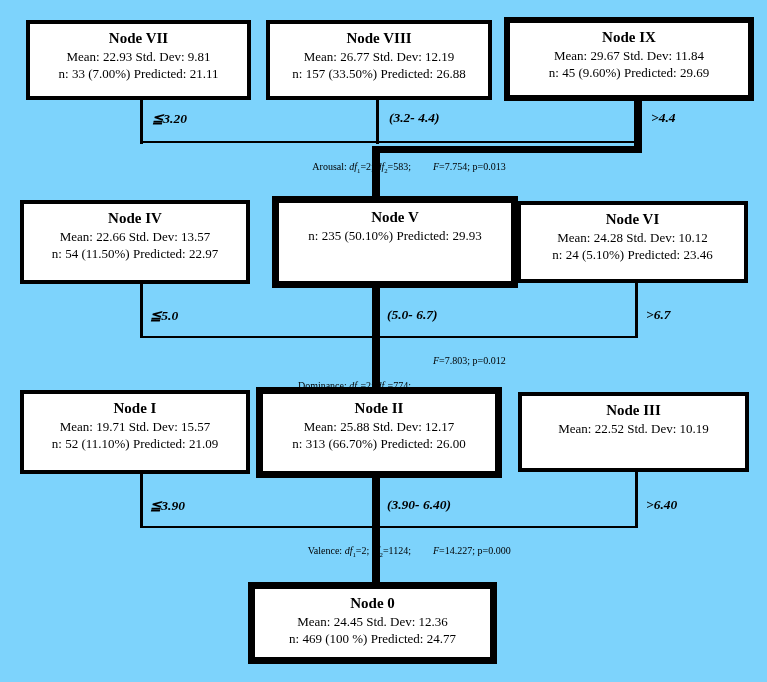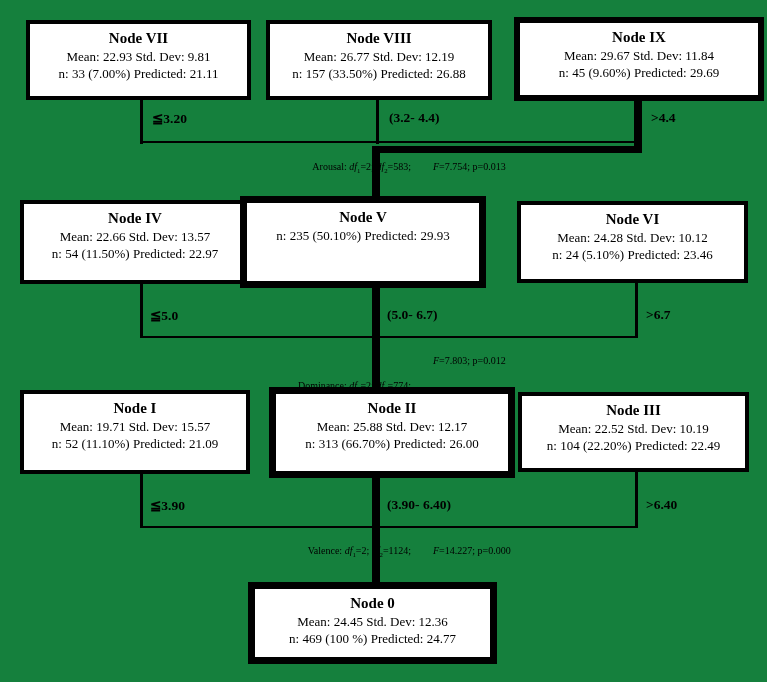--- a/index.html
+++ b/index.html
@@ -1,50 +1,50 @@
 <!DOCTYPE html>
 <html><head>
 <meta charset="utf-8">
 <style>
   html,body{margin:0;padding:0;background:#ffffff;}
   #canvas{
-    position:relative;width:767px;height:682px;background:#15803d;
+    position:relative;width:767px;height:682px;background:#7dd3fc;
     font-family:"Liberation Serif","DejaVu Serif",serif;color:#000;
     overflow:hidden;
   }
   .box{
     position:absolute;box-sizing:border-box;border:4px solid #000;
     background:#fff;text-align:center;
   }
   .box.em{border-width:7px;}
   .box .title{font-weight:bold;font-size:15px;line-height:19px;padding-top:5px;}
   .box .line{font-size:13px;line-height:17px;}
   .hline,.vline{position:absolute;background:#000;}
-  .blabel{position:absolute;font-weight:bold;font-size:13.5px;white-space:nowrap;}
+  .blabel{position:absolute;font-weight:bold;font-size:13.5px;white-space:nowrap;font-style:italic;}
   .statrow{position:absolute;font-weight:normal;font-size:10px;white-space:nowrap;padding-left:43px;}
   .statrow.left{text-align:right;}
   .statrow i{font-style:italic;}
   .statrow sub{font-size:0.68em;}
 </style>
 </head>
 <body>
 
 <div id="canvas">
 
   <div class="box" style="left:26px;top:20px;width:225px;height:80px;">
     <div class="title">Node VII</div>
     <div class="line">Mean: 22.93 Std. Dev: 9.81</div>
     <div class="line">n: 33 (7.00%) Predicted: 21.11</div>
   </div>
   <div class="box" style="left:266px;top:20px;width:226px;height:80px;">
     <div class="title">Node VIII</div>
     <div class="line">Mean: 26.77 Std. Dev: 12.19</div>
     <div class="line">n: 157 (33.50%) Predicted: 26.88</div>
   </div>
-  <div class="box em" style="left:504px;top:17px;width:250px;height:84px;border-width:6px;margin-left:10px;">
+  <div class="box em" style="left:504px;top:17px;width:250px;height:84px;border-width:6px;">
     <div class="title">Node IX</div>
     <div class="line">Mean: 29.67 Std. Dev: 11.84</div>
     <div class="line">n: 45 (9.60%) Predicted: 29.69</div>
   </div>
 
   <div class="vline" style="left:140px;top:98px;width:3px;height:46px;"></div>
   <div class="vline" style="left:376px;top:98px;width:3px;height:46px;"></div>
   <div class="vline" style="left:634px;top:97px;width:8px;height:56px;"></div>
   <div class="hline" style="left:140px;top:141px;width:496px;height:2px;"></div>
   <div class="hline" style="left:372px;top:146px;width:270px;height:7px;"></div>
@@ -62,21 +62,21 @@
   <div class="statrow" style="left:390px;top:161px;">
     <i>F</i><span>=7.754;</span>
     <span>p=0.013</span>
   </div>
 
   <div class="box" style="left:20px;top:200px;width:230px;height:84px;">
     <div class="title">Node IV</div>
     <div class="line">Mean: 22.66 Std. Dev: 13.57</div>
     <div class="line">n: 54 (11.50%) Predicted: 22.97</div>
   </div>
-  <div class="box em" style="left:240px;top:196px;width:246px;height:92px;">
+  <div class="box em" style="left:272px;top:196px;width:246px;height:92px;">
     <div class="title">Node V</div>
     <div class="line">n: 235 (50.10%) Predicted: 29.93</div>
   </div>
   <div class="box" style="left:517px;top:201px;width:231px;height:82px;text-align:center;">
     <div class="title">Node VI</div>
     <div class="line">Mean: 24.28 Std. Dev: 10.12</div>
     <div class="line">n: 24 (5.10%) Predicted: 23.46</div>
   </div>
 
   <div class="vline" style="left:140px;top:283px;width:3px;height:55px;"></div>
@@ -96,29 +96,28 @@
   <div class="statrow" style="left:390px;top:355px;">
     <i>F</i><span>=7.803;</span>
     <span>p=0.012</span>
   </div>
 
   <div class="box" style="left:20px;top:390px;width:230px;height:84px;">
     <div class="title">Node I</div>
     <div class="line">Mean: 19.71 Std. Dev: 15.57</div>
     <div class="line">n: 52 (11.10%) Predicted: 21.09</div>
   </div>
-  <div class="box em" style="left:256px;top:387px;width:246px;height:91px;margin-left:13px;">
+  <div class="box em" style="left:256px;top:387px;width:246px;height:91px;">
     <div class="title">Node II</div>
     <div class="line">Mean: 25.88 Std. Dev: 12.17</div>
     <div class="line">n: 313 (66.70%) Predicted: 26.00</div>
   </div>
   <div class="box" style="left:518px;top:392px;width:231px;height:80px;">
     <div class="title">Node III</div>
     <div class="line">Mean: 22.52 Std. Dev: 10.19</div>
-    <div class="line">n: 104 (22.20%) Predicted: 22.49</div>
   </div>
 
   <div class="vline" style="left:140px;top:473px;width:3px;height:55px;"></div>
   <div class="vline" style="left:635px;top:471px;width:3px;height:57px;"></div>
   <div class="hline" style="left:140px;top:526px;width:498px;height:2px;"></div>
   <div class="vline" style="left:372px;top:477px;width:8px;height:106px;"></div>
 
   <div class="blabel" style="left:150px;top:497px;">≦3.90</div>
   <div class="blabel" style="left:387px;top:497px;">(3.90- 6.40)</div>
   <div class="blabel" style="left:646px;top:497px;">&gt;6.40</div>

